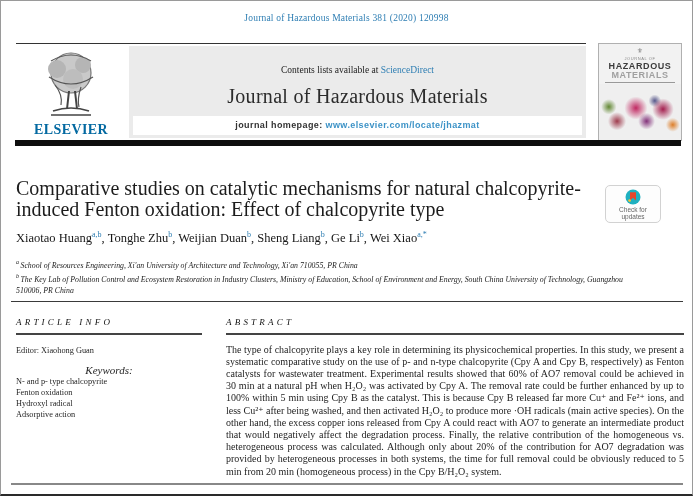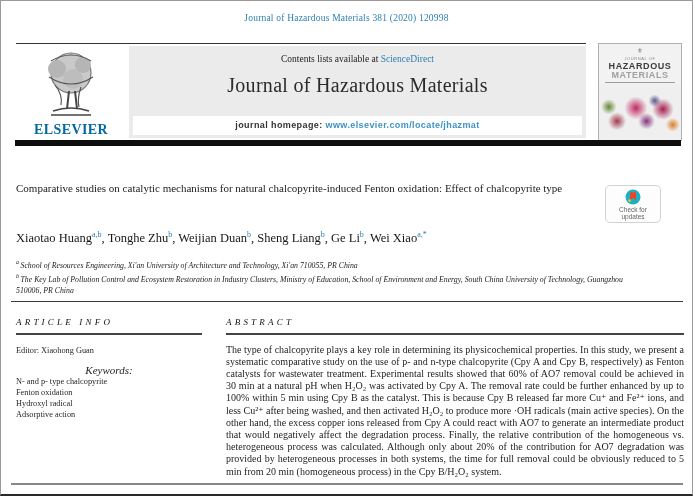--- a/index.html
+++ b/index.html
@@ -16,21 +16,21 @@
   }
   .top-rule { position: absolute; left: 15px; top: 42px; width: 570px; height: 1px; background: #333; }
 
   
   .logo-block { position: absolute; left: 15px; top: 46px; width: 110px; text-align: center; }
   .logo-block svg { display: block; margin: 0 auto; }
   .elsevier-word { font-size: 14px; font-weight: bold; color: #0369a1; letter-spacing: .4px; margin-top: 1px; }
 
   
   .banner { position: absolute; left: 128px; top: 45px; width: 457px; height: 92px; background: #ebebeb; text-align: center; }
-  .contents-line { padding-top: 8px; font-size: 9.5px; color: #222; }
+  .contents-line { padding-top: 19px; font-size: 9.5px; color: #222; }
   .contents-line a { color: #2e7eb3; text-decoration: none; }
   .journal-title { margin-top: 10px; font-size: 20px; color: #2b2b2b; letter-spacing: .3px; }
   .homepage-strip {
     position: absolute; left: 4px; right: 4px; bottom: 3px; height: 19px; background: #fff;
     font-family: "Liberation Sans", sans-serif; font-size: 9px; font-weight: bold;
     line-height: 19px; color: #333; letter-spacing: .4px;
   }
   .homepage-strip a { color: #3d93c7; text-decoration: none; }
 
   
@@ -48,21 +48,21 @@
       radial-gradient(circle 12px at 58% 62%, rgba(120,30,110,.9), rgba(120,30,110,0) 70%),
       radial-gradient(circle 15px at 78% 42%, rgba(160,20,70,.95), rgba(160,20,70,0) 72%),
       radial-gradient(circle 10px at 90% 68%, rgba(220,120,30,.95), rgba(220,120,30,0) 70%),
       radial-gradient(circle 9px at 68% 28%, rgba(60,60,120,.85), rgba(60,60,120,0) 70%),
       #efefef;
   }
 
   .black-bar { position: absolute; left: 14px; top: 139px; width: 666px; height: 6px; background: #0e0e0e; }
 
   
-  .title { position: absolute; left: 15px; top: 177px; width: 578px; font-size: 11px; line-height: 21px; color: #1c1c1c; }
+  .title { position: absolute; left: 15px; top: 177px; width: 578px; font-size: 20px; line-height: 21px; color: #1c1c1c; }
   .check-badge {
     position: absolute; left: 604px; top: 184px; width: 56px; height: 38px;
     border: 1px solid #d2d2d2; border-radius: 5px; background: #fdfdfd; text-align: center; padding-top: 3px; cursor: pointer;
   }
   .check-badge svg { display: block; margin: 0 auto; }
   .check-badge-label { font-family: "Liberation Sans", sans-serif; font-size: 6.5px; line-height: 7px; color: #666; margin-top: 1px; padding: 0 6px; }
 
   .authors { position: absolute; left: 15px; top: 229px; width: 640px; font-size: 12.5px; color: #161616; }
   .authors sup { font-size: 8px; color: #2e7eb3; }
   .affiliations { position: absolute; left: 15px; top: 256px; width: 625px; font-style: italic; font-size: 7.8px; line-height: 11.5px; color: #222; }

